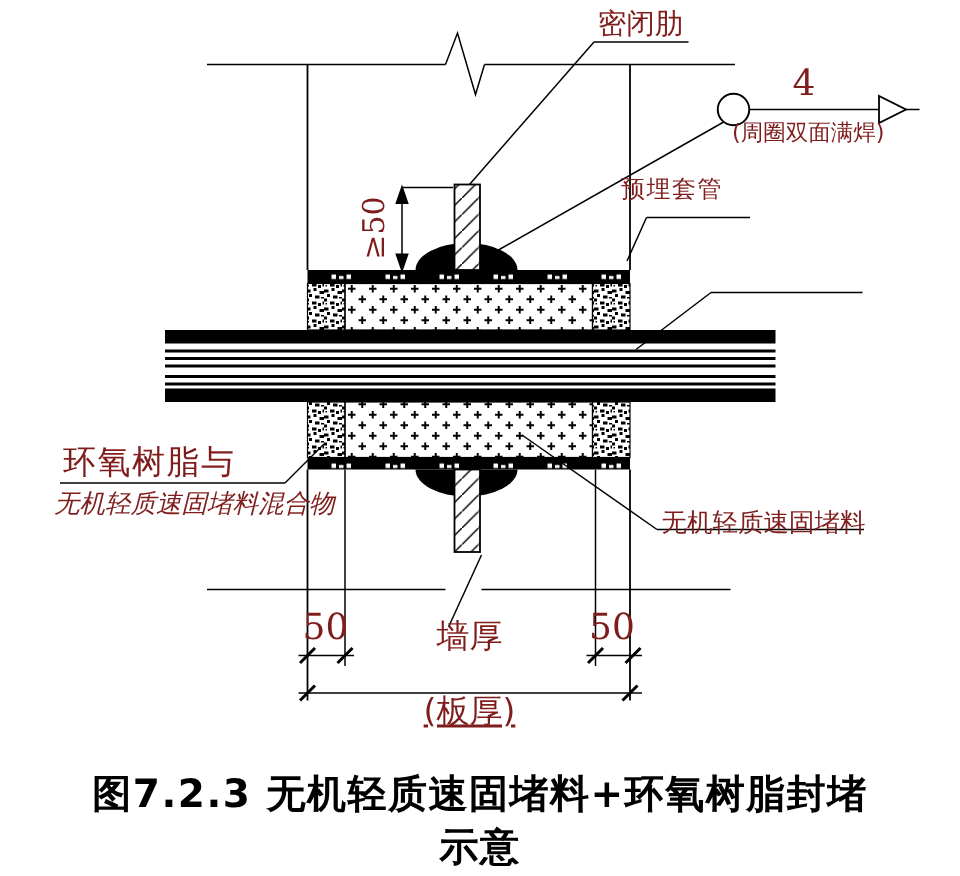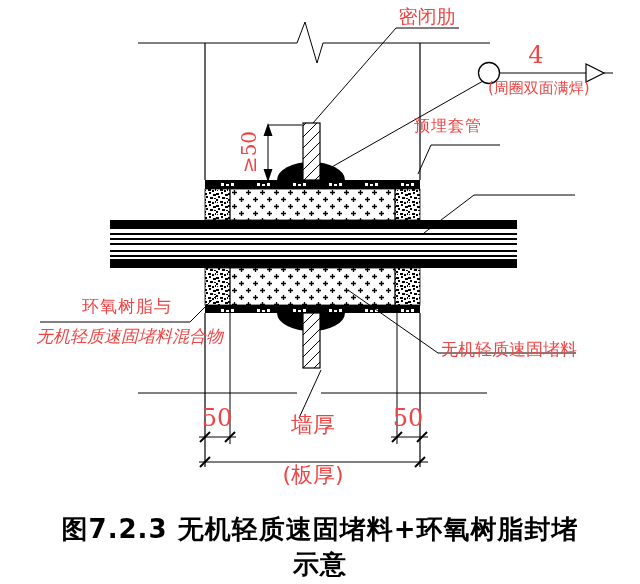--- a/index.html
+++ b/index.html
@@ -1,21 +1,21 @@
 <!DOCTYPE html>
 <html><head>
 <meta charset="utf-8">
 <style>
   html,body{margin:0;padding:0;background:#ffffff;}
   .canvas{
     position:relative;width:640px;height:584px;background:#ffffff;overflow:hidden;
     font-family:"DejaVu Sans","Liberation Sans",sans-serif;color:#000;
   }
   .canvas svg{position:absolute;left:0;top:0;}
-  .lbl{position:absolute;white-space:nowrap;line-height:1.1;color:#ef4444;}
+  .lbl{position:absolute;white-space:nowrap;line-height:1.1;color:#7f1d1d;}
   .cad-num{font-family:"DejaVu Serif","Liberation Serif",serif;}
   .rot{display:flex;align-items:center;justify-content:center;}
   .rot span{transform:rotate(-90deg);white-space:nowrap;}
   .title{
     position:absolute;left:60px;top:512px;width:520px;text-align:center;
     font-size:26px;font-weight:bold;letter-spacing:1px;
     border-bottom:3px solid #000;padding-bottom:7px;
   }
 </style>
 </head>
@@ -172,29 +172,29 @@
 
   <div class="lbl" style="left:394px;top:6px;width:66px;text-align:center;font-size:19px;">密闭肋</div>
 
   <div class="lbl cad-num" style="left:516px;top:42px;width:40px;text-align:center;font-size:24px;">4</div>
 
   <div class="lbl" style="left:488px;top:80px;font-size:15px;">(周圈双面满焊)</div>
 
   <div class="lbl" style="left:414px;top:117px;font-size:16px;letter-spacing:1px;">预埋套管</div>
 
 
-  <div class="lbl" style="left:42px;top:297px;font-size:17px;letter-spacing:1px;margin-left:40px;">环氧树脂与</div>
+  <div class="lbl" style="left:42px;top:297px;font-size:22px;letter-spacing:1px;">环氧树脂与</div>
   <div class="lbl" style="left:36px;top:327px;font-size:17px;font-style:italic;">无机轻质速固堵料混合物</div>
 
   <div class="lbl" style="left:441px;top:329px;font-size:17px;margin-top:11px;">无机轻质速固堵料</div>
 
   <div class="lbl rot" style="left:230px;top:122px;width:38px;height:60px;font-size:20px;">
     <span class="cad-num">≥50</span>
   </div>
 
   <div class="lbl cad-num" style="left:198px;top:405px;width:38px;text-align:center;font-size:24px;">50</div>
   <div class="lbl cad-num" style="left:389px;top:405px;width:38px;text-align:center;font-size:24px;">50</div>
 
   <div class="lbl" style="left:240px;top:413px;width:146px;text-align:center;font-size:22px;">墙厚</div>
-  <div class="lbl" style="left:240px;top:463px;width:146px;text-align:center;font-size:22px;">(板厚)</div>
+  <div class="lbl" style="left:240px;top:463px;width:146px;text-align:center;font-size:22px;text-decoration:underline;">(板厚)</div>
 
   <div class="title">图7.2.3 无机轻质速固堵料+环氧树脂封堵示意</div>
 </div>
 
 </body></html>

